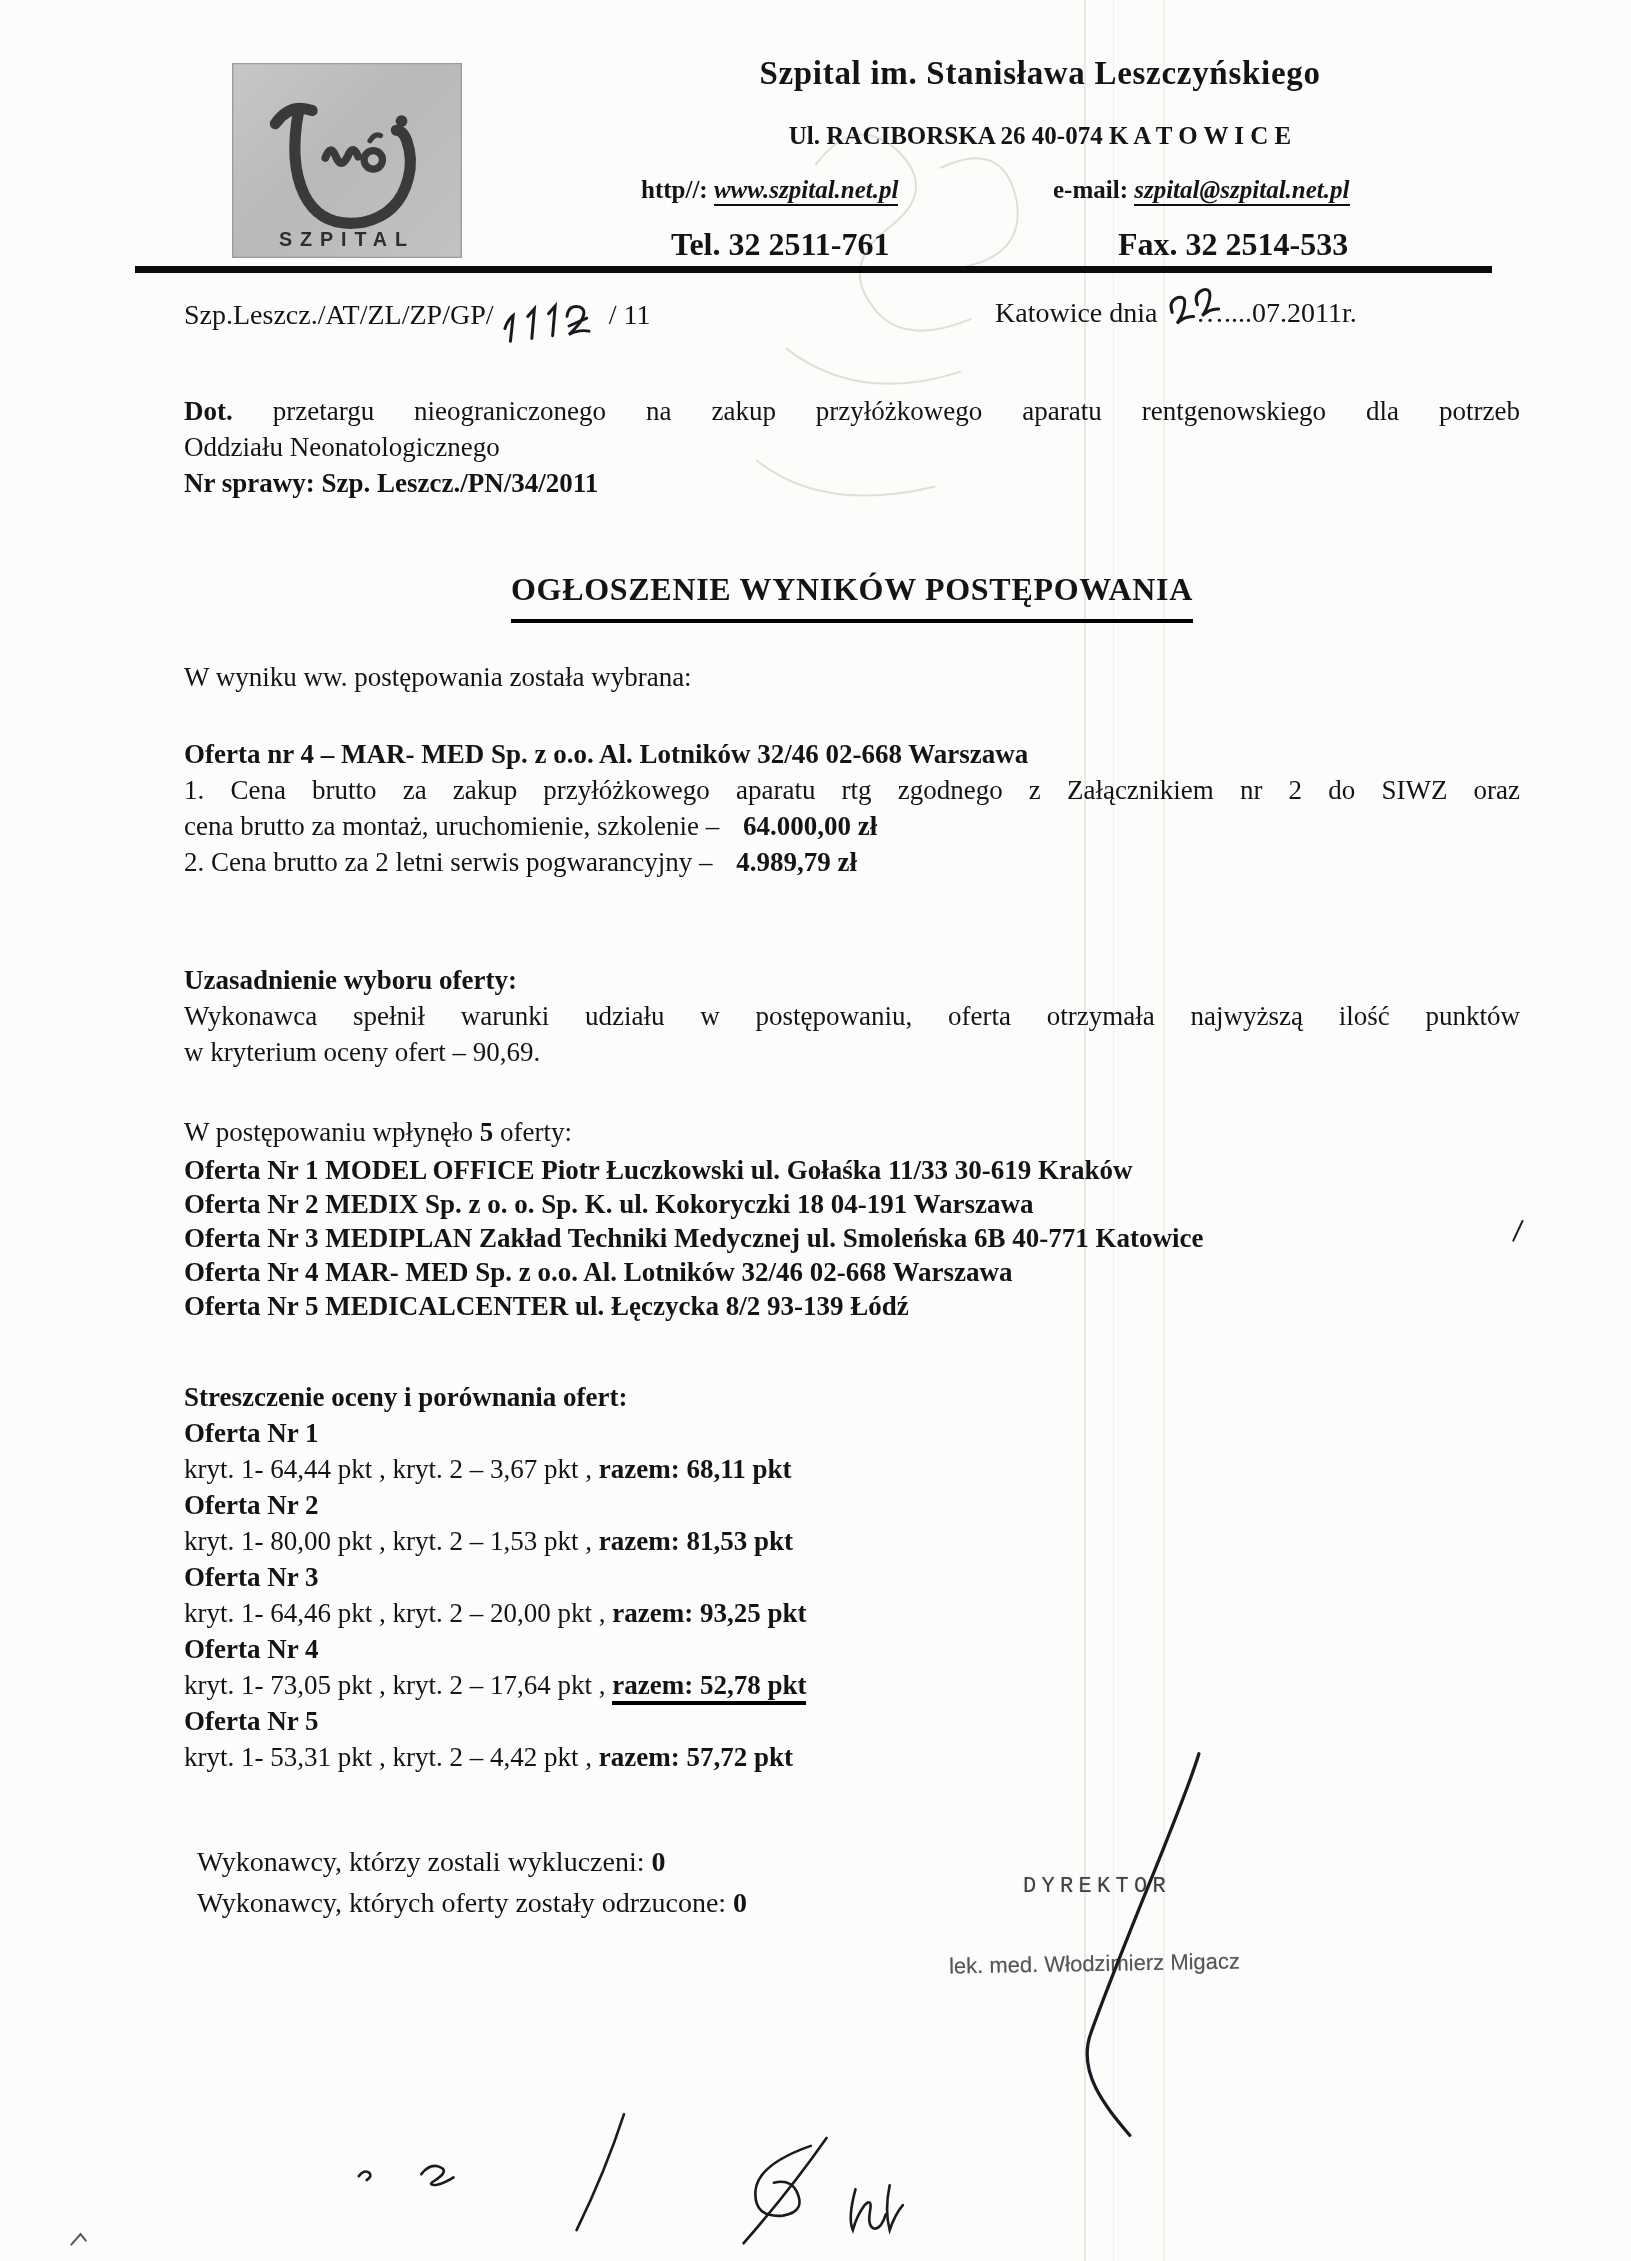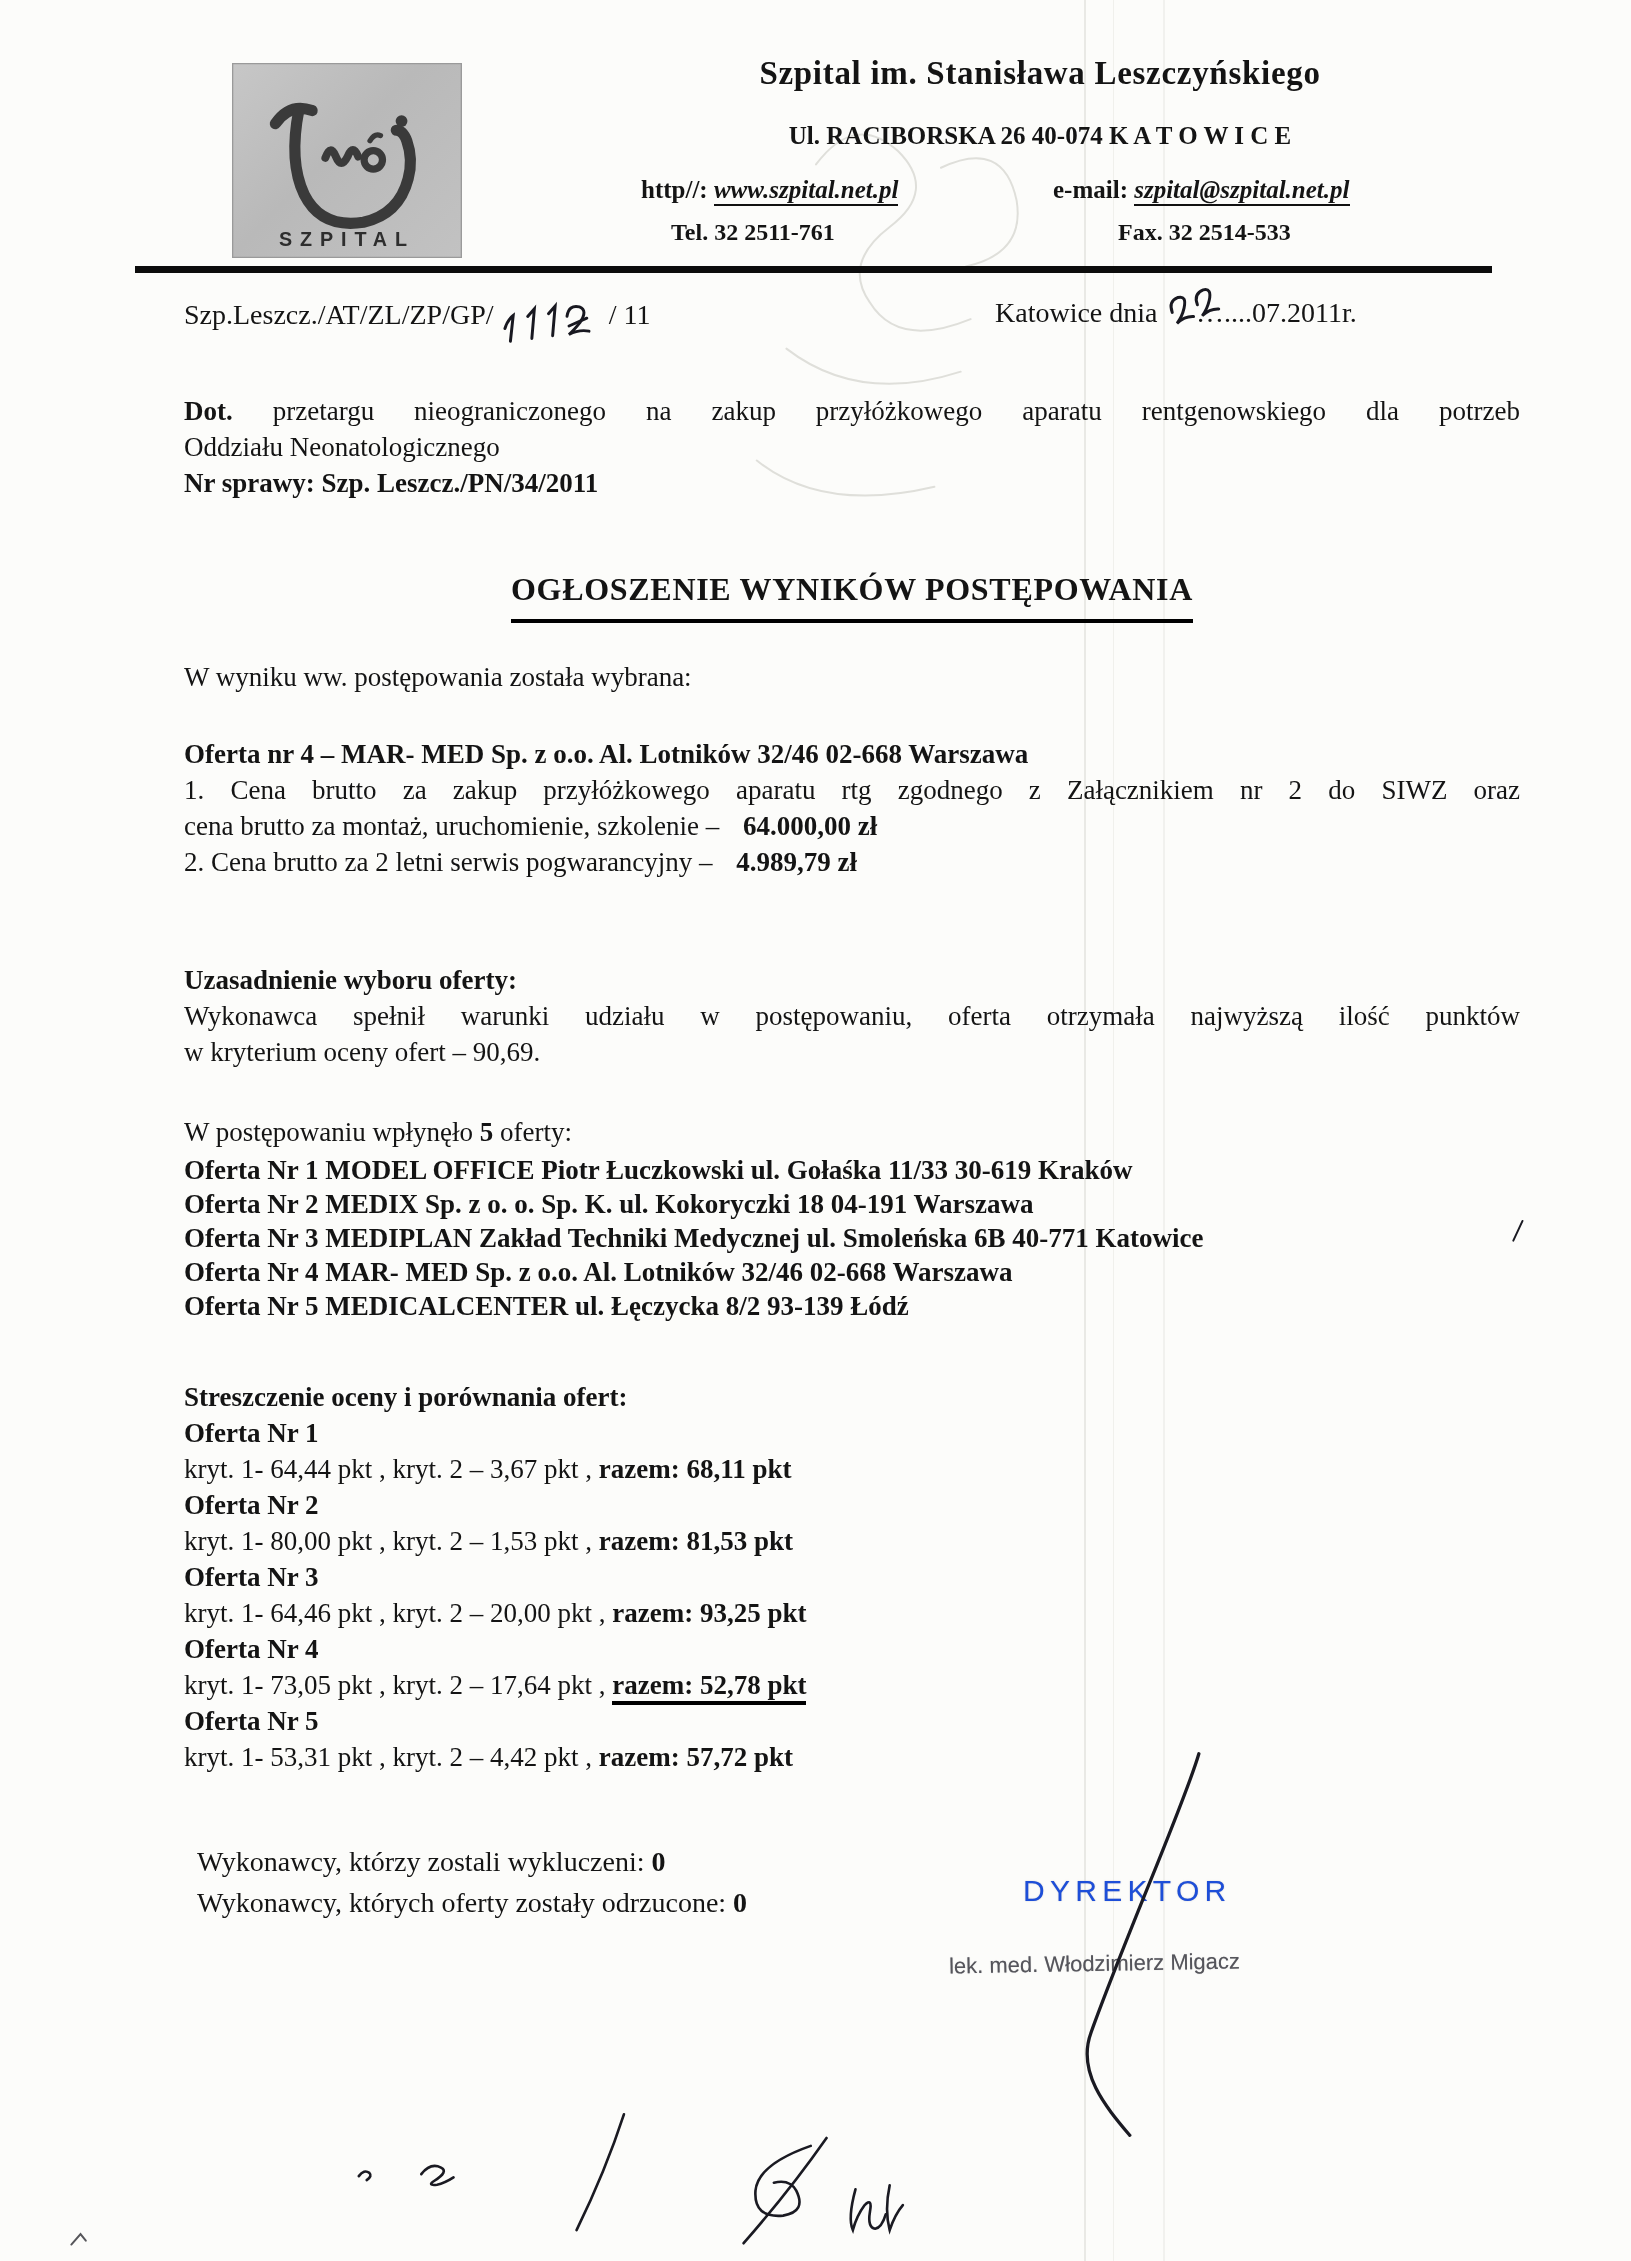--- a/index.html
+++ b/index.html
@@ -30,21 +30,21 @@
     text-align:center;font-size:33px;font-weight:bold;letter-spacing:0.7px;
   }
   .address{
     position:absolute;left:461px;top:122px;width:1158px;
     text-align:center;font-size:25px;font-weight:bold;
   }
   .webline{position:absolute;top:176px;font-size:25px;font-weight:bold;}
   .web{left:641px;}
   .email{left:1053px;}
   .urltext{font-style:italic;border-bottom:2.6px solid #111;padding-bottom:1.3px;}
-  .telline{position:absolute;top:219px;font-size:24px;font-weight:bold;}
+  .telline{position:absolute;top:226px;font-size:32px;font-weight:bold;}
   .tel{left:671px;}
   .fax{left:1118px;}
   .rule{position:absolute;left:135px;top:266px;width:1357px;height:7.2px;background:#0c0c0c;}
 
   
   .refline{position:absolute;left:184px;top:297px;font-size:28px;white-space:nowrap;}
   .dateline{position:absolute;left:995px;top:297px;font-size:28px;white-space:nowrap;}
   .hw{vertical-align:middle;}
   .hw1112{position:relative;top:1.3px;margin:0 4px -9.2px 5.3px;}
   .hw22{position:relative;top:-10.5px;margin:0 -38px -6.6px 6.6px;}
@@ -65,22 +65,22 @@
   .offers-intro{top:1114px;}
   .offers-list{top:1153px;line-height:34px;font-weight:bold;}
   .summary{top:1379px;}
   .razem-underline{border-bottom:4px solid #000;padding-bottom:1.3px;}
   .footer-lines{top:1841px;left:197px;font-size:28px;line-height:41px;}
   .price-gap{padding-left:17px;}
 
   
   .stamp-title{
     position:absolute;left:1023px;top:1874px;
-    font-family:Liberation Sans, sans-serif;
-    font-size:30px;color:#1d4ed8;letter-spacing:5.3px;
+    font-family:Liberation Mono, monospace;
+    font-size:22px;color:#404040;letter-spacing:5.3px;
     text-shadow:0 0 1.3px rgba(150,150,160,.6);
   }
   .stamp-name{
     position:absolute;left:949px;top:1951px;
     font-family:"Liberation Sans", sans-serif;
     font-size:22px;color:#55555b;transform:rotate(-1deg);
     text-shadow:0 0 0.7px rgba(90,90,100,.5);
   }
 
   .ink-overlay{position:absolute;left:0;top:0;pointer-events:none;}

